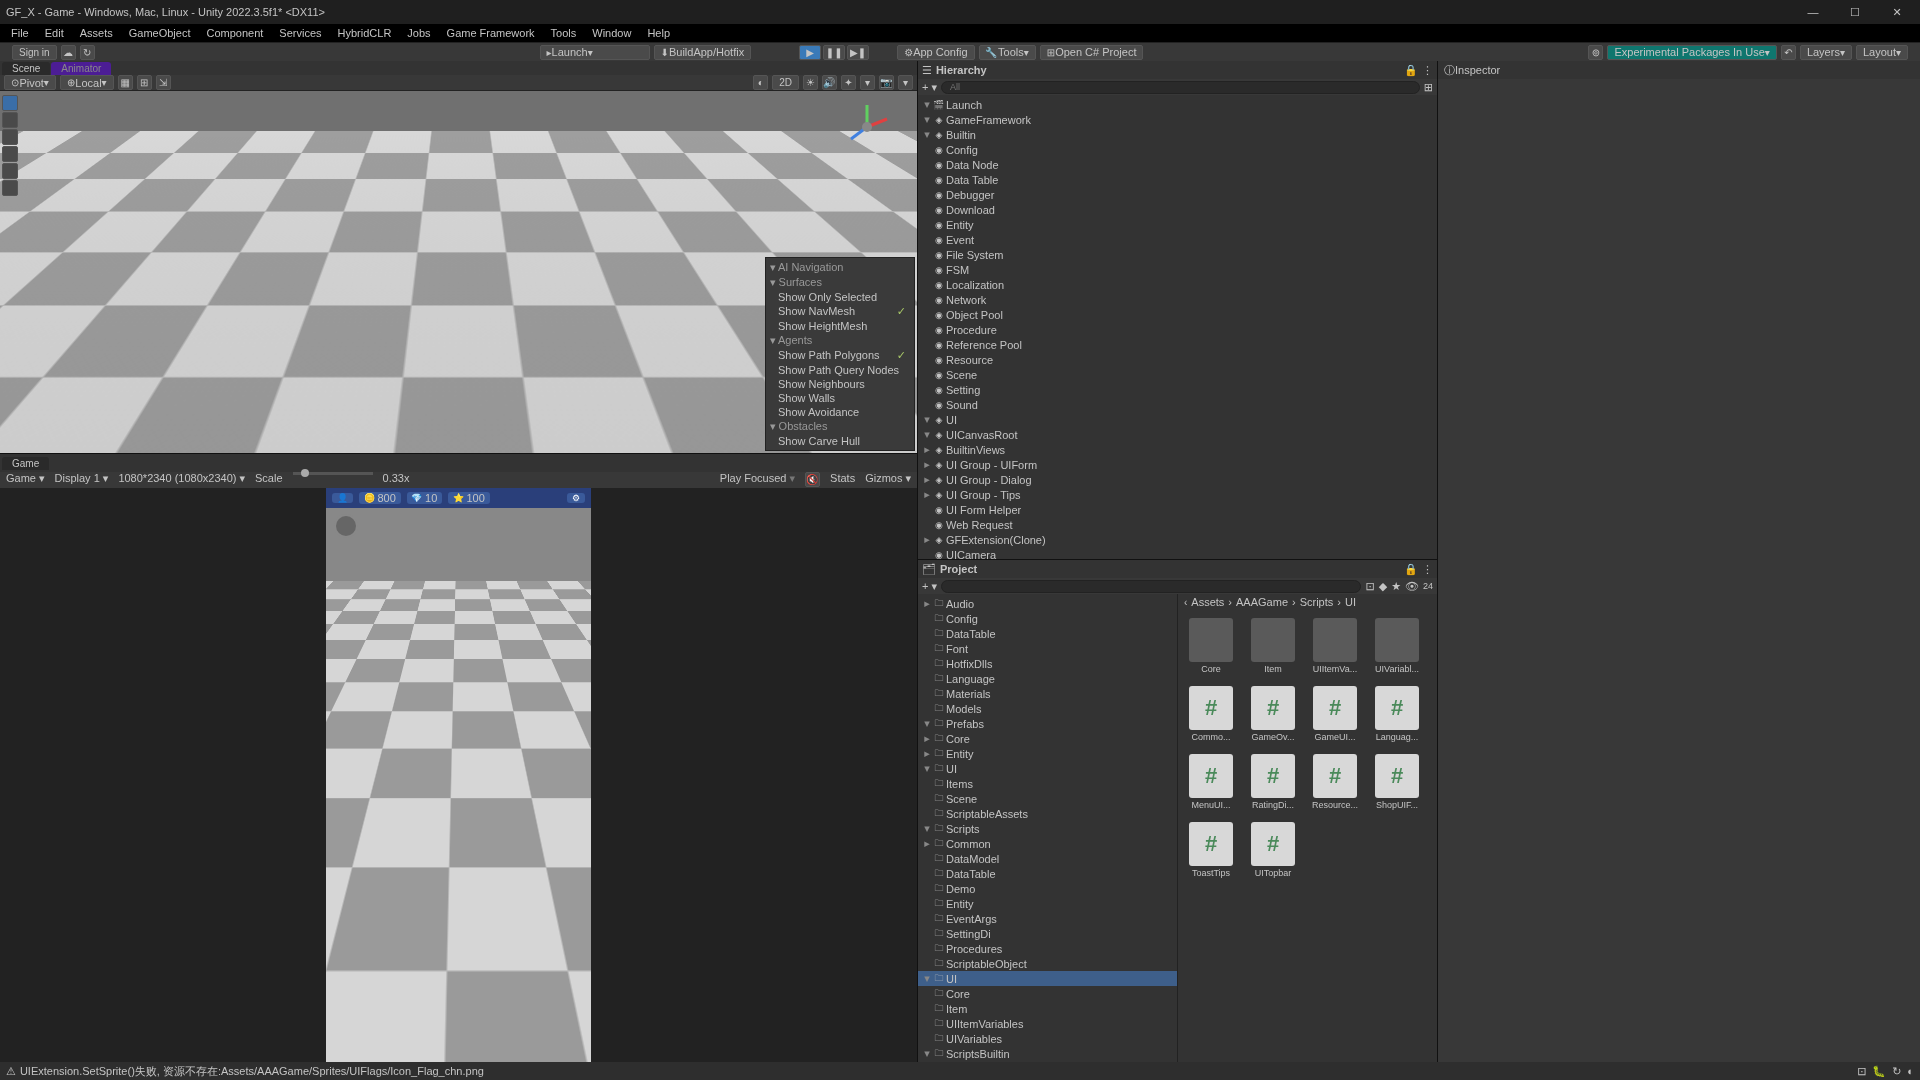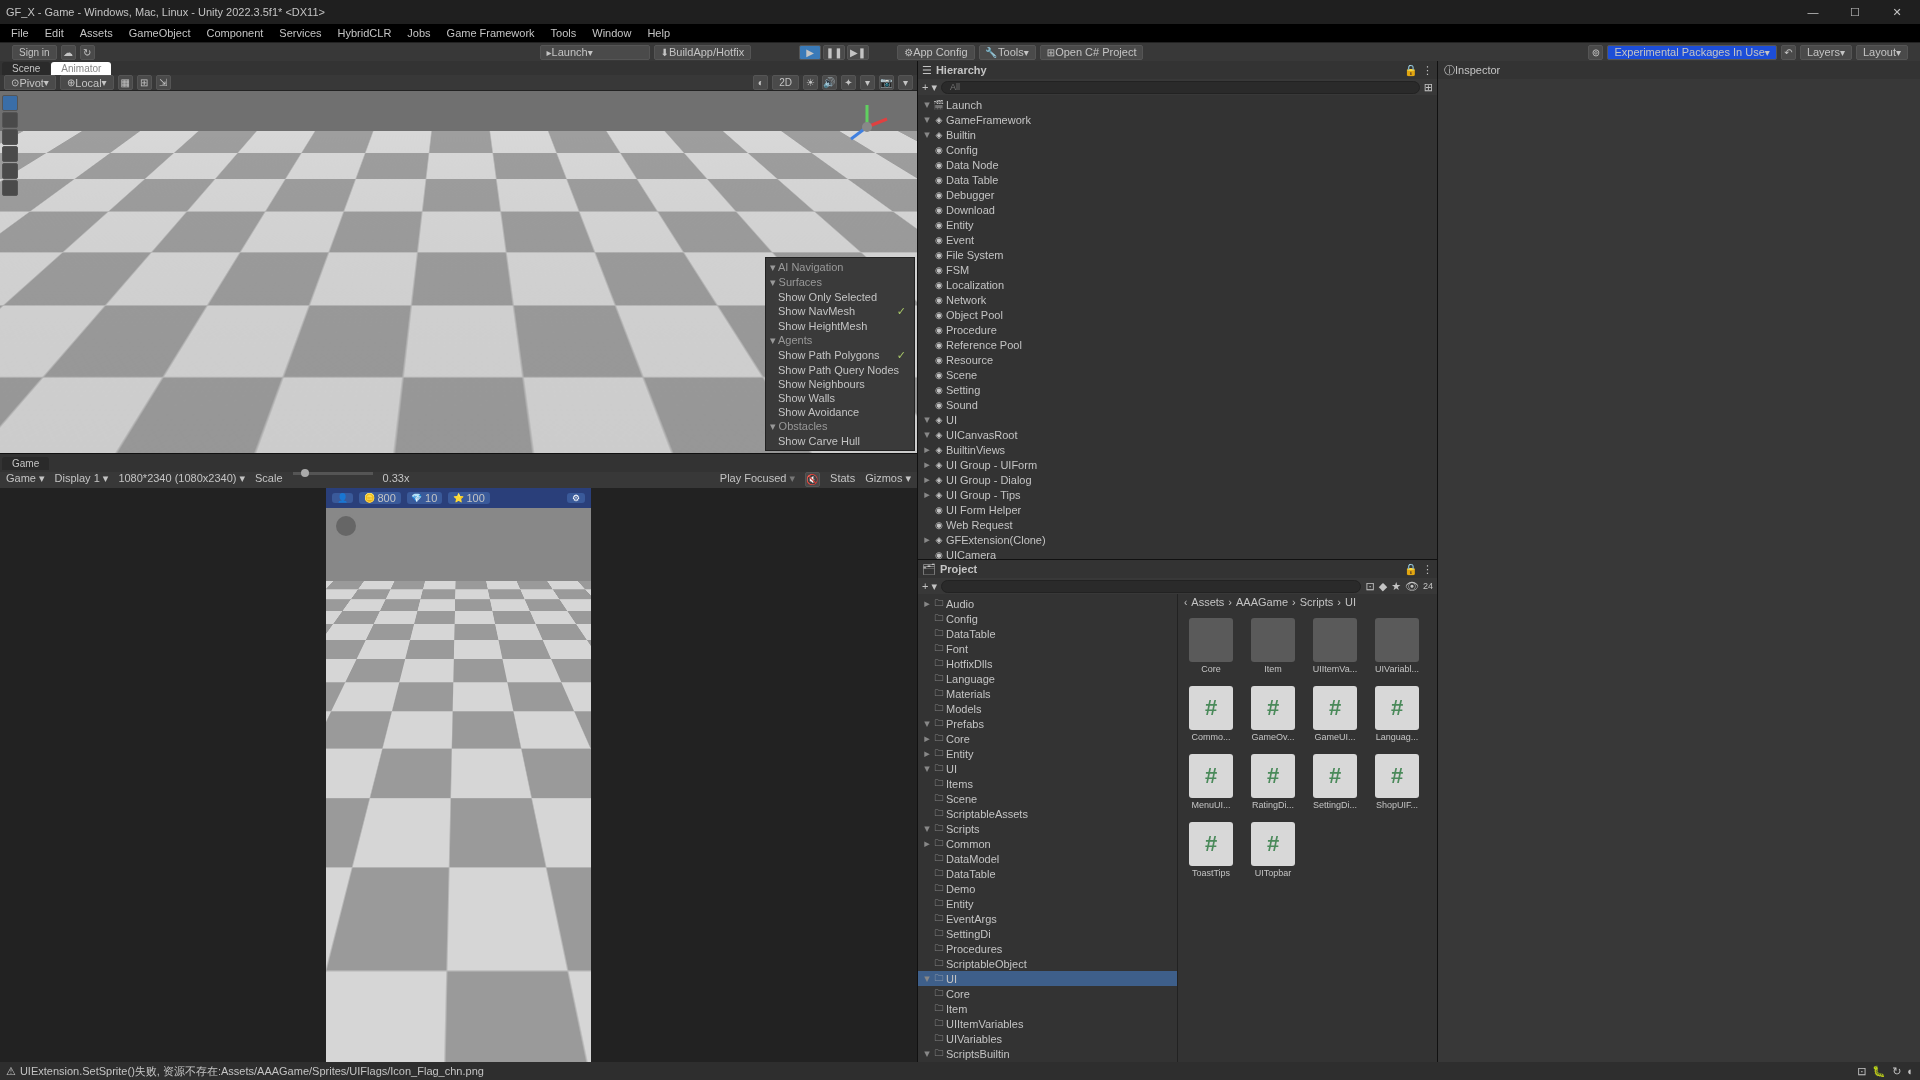--- a/index.html
+++ b/index.html
@@ -19,21 +19,21 @@
 .play-controls{display:flex;gap:2px}
 .play-controls .tbtn{width:22px;padding:0;justify-content:center;background:#3a7ab8}
 
 .workspace{display:flex;height:calc(100% - 24px - 18px - 19px - 18px)}
 .left-col{width:917px;display:flex;flex-direction:column;background:#2a2a2a}
 .mid-col{width:520px;background:#333;border-left:1px solid #111;display:flex;flex-direction:column}
 .right-col{flex:1;background:#383838;border-left:1px solid #111}
 
 .panel-tabbar{height:18px;background:#333;display:flex;align-items:center;padding-left:2px;gap:1px}
 .tab{background:#2a2a2a;padding:1px 10px;border-radius:3px 3px 0 0;cursor:pointer;font-size:10px}
-.tab.inactive{background:#ffffff;color:#888}
+.tab.inactive{background:#4c1d95;color:#888}
 
 .scene-tools{height:18px;background:#383838;display:flex;align-items:center;padding:0 4px;gap:4px;border-bottom:1px solid #222}
 
 .scene-view{flex:0 0 362px;position:relative;overflow:hidden;background:#707070}
 .checker{position:absolute;inset:0;background:
   linear-gradient(to bottom, rgba(120,120,120,0) 0%, rgba(60,60,60,0.1) 100%),
   repeating-conic-gradient(#9e9e9e 0 25%, #d8d8d8 0 50%);
   background-size:100% 100%, 80px 80px;
   transform:perspective(600px) rotateX(62deg) scale(2);
   transform-origin:center 35%}
@@ -129,21 +129,21 @@
     <span class="tbtn">▶</span>
     <span class="tbtn" style="background:#4a4a4a">❚❚</span>
     <span class="tbtn" style="background:#4a4a4a">▶❚</span>
   </div>
   <div class="spacer" style="flex:0 0 20px"></div>
   <span class="tbtn">⚙ <span>App Config</span></span>
   <span class="tbtn">🔧 <span>Tools</span> ▾</span>
   <span class="tbtn">⊞ <span>Open C# Project</span></span>
   <div class="spacer"></div>
   <span class="tbtn round">⊚</span>
-  <span class="tbtn" style="background:#1d4ed8"><span>Experimental Packages In Use</span> ▾</span>
+  <span class="tbtn" style="background:#0f766e"><span>Experimental Packages In Use</span> ▾</span>
   <span class="tbtn round">↶</span>
   <span class="tbtn"><span>Layers</span> ▾</span>
   <span class="tbtn"><span>Layout</span> ▾</span>
 </div>
 
 <div class="workspace">
 
   <div class="left-col">
     <div class="panel-tabbar">
       <span class="tab">Scene</span>
@@ -659,21 +659,21 @@
               <div class="grid-item">
                 <div class="grid-ico">#</div>
                 <div class="grid-lbl">MenuUI...</div>
               </div>
               <div class="grid-item">
                 <div class="grid-ico">#</div>
                 <div class="grid-lbl">RatingDi...</div>
               </div>
               <div class="grid-item">
                 <div class="grid-ico">#</div>
-                <div class="grid-lbl">SettingDi...</div>
+                <div class="grid-lbl">Resource...</div>
               </div>
               <div class="grid-item">
                 <div class="grid-ico">#</div>
                 <div class="grid-lbl">ShopUIF...</div>
               </div>
               <div class="grid-item">
                 <div class="grid-ico">#</div>
                 <div class="grid-lbl">ToastTips</div>
               </div>
               <div class="grid-item">

